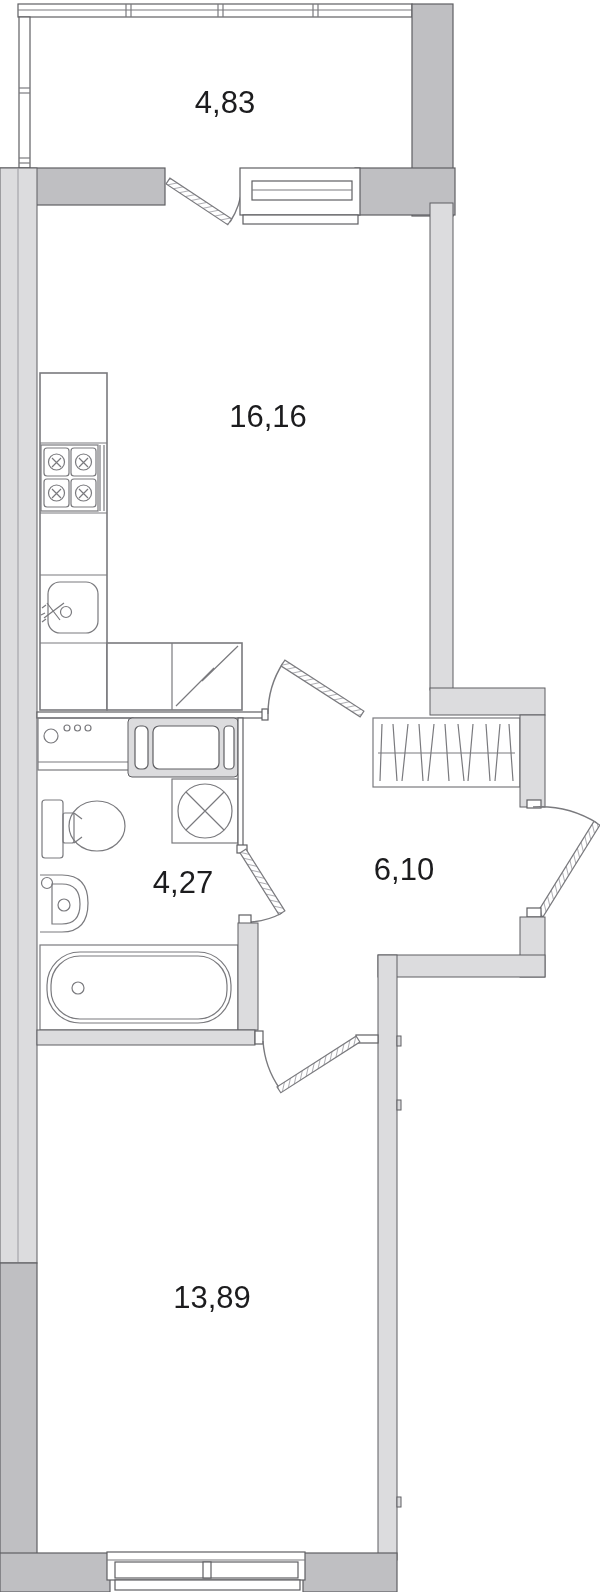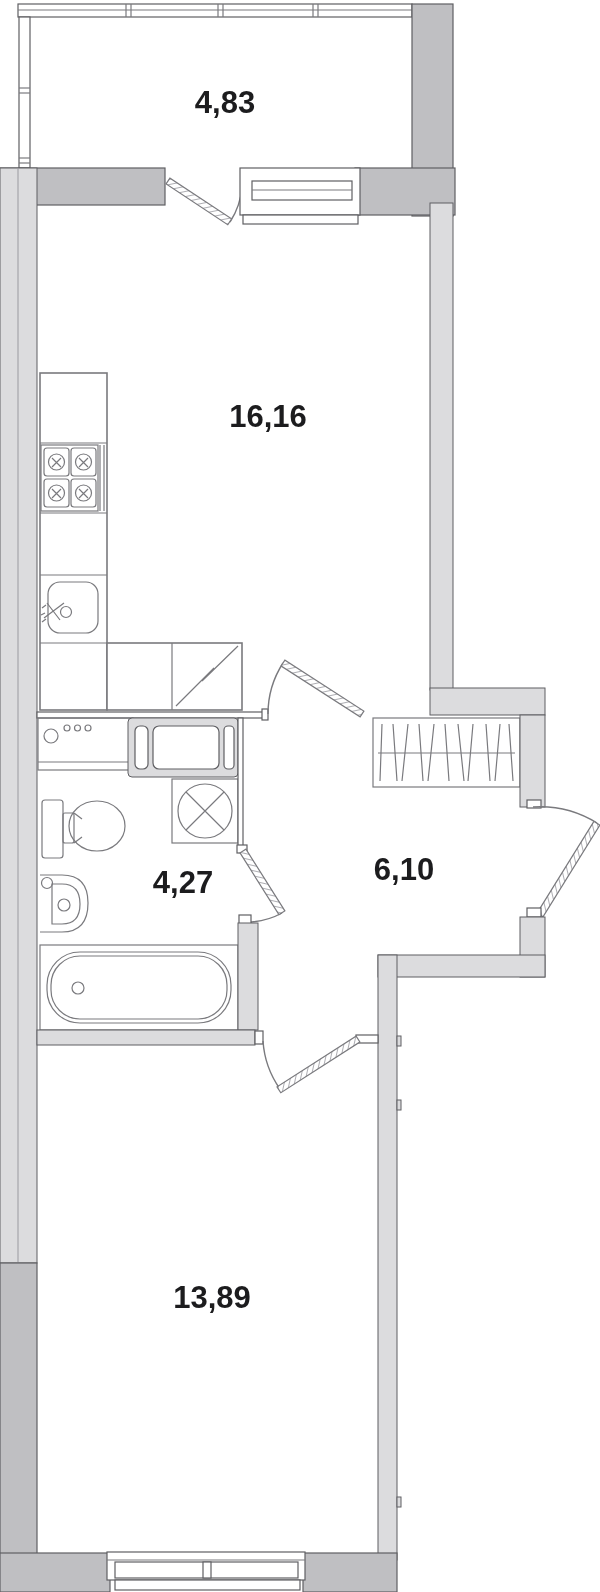--- a/index.html
+++ b/index.html
@@ -1,17 +1,17 @@
 <!DOCTYPE html>
 <html style="--wall-dark: #bfbfc2; --wall-light: #dcdcde; --line: #5f5f63; --fixture: #7a7a7e; --text: #1c1c1e; --bg: #ffffff;"><head>
 <meta charset="utf-8">
 <style>
   html,body{margin:0;padding:0;background:#ffffff;}
   #stage{position:relative;width:597px;height:1592px;background:var(--bg,#fff);
-         font-family:"Liberation Sans", sans-serif;font-weight:bold;}
+         font-family:"Liberation Sans", sans-serif;}
   svg{display:block}
   .wd{fill:var(--wall-dark,#bfbfc2);stroke:var(--line,#5f5f63);stroke-width:1.2;}
   .wl{fill:var(--wall-light,#dcdcde);stroke:var(--line,#5f5f63);stroke-width:1;}
   .thin{fill:#ffffff;stroke:var(--line,#5f5f63);stroke-width:1.2;}
   .fx{fill:#ffffff;stroke:var(--fixture,#7a7a7e);stroke-width:1.6;}
   .fx2{fill:none;stroke:var(--fixture,#7a7a7e);stroke-width:1.2;}
   .arc{fill:none;stroke:var(--fixture,#7a7a7e);stroke-width:1.4;}
   .leaf{fill:url(#hatch);stroke:var(--fixture,#7a7a7e);stroke-width:1.2;}
   .lbl{fill:var(--text,#1c1c1e);font-size:31px;font-family:"Liberation Sans",sans-serif;}
 </style>

